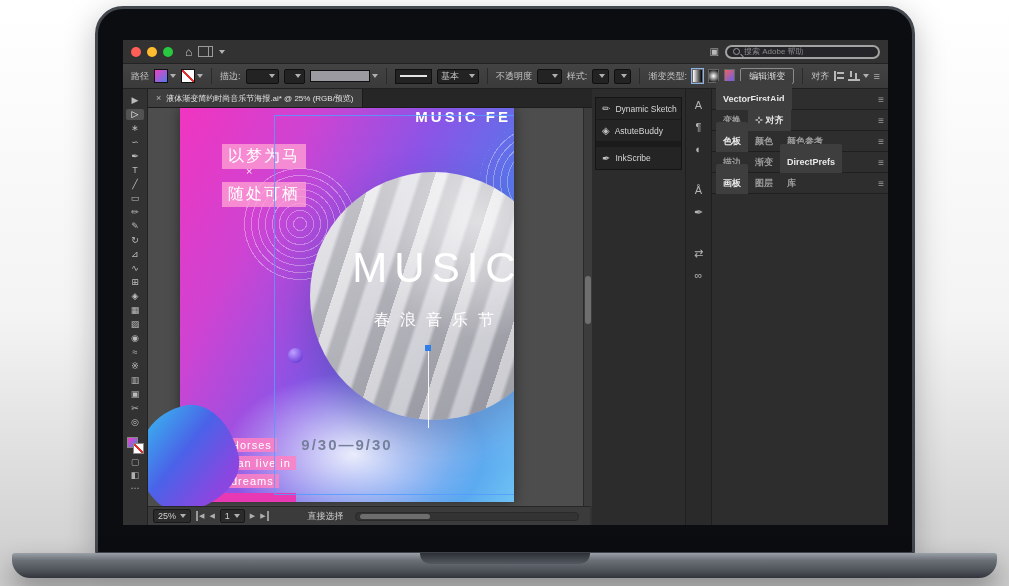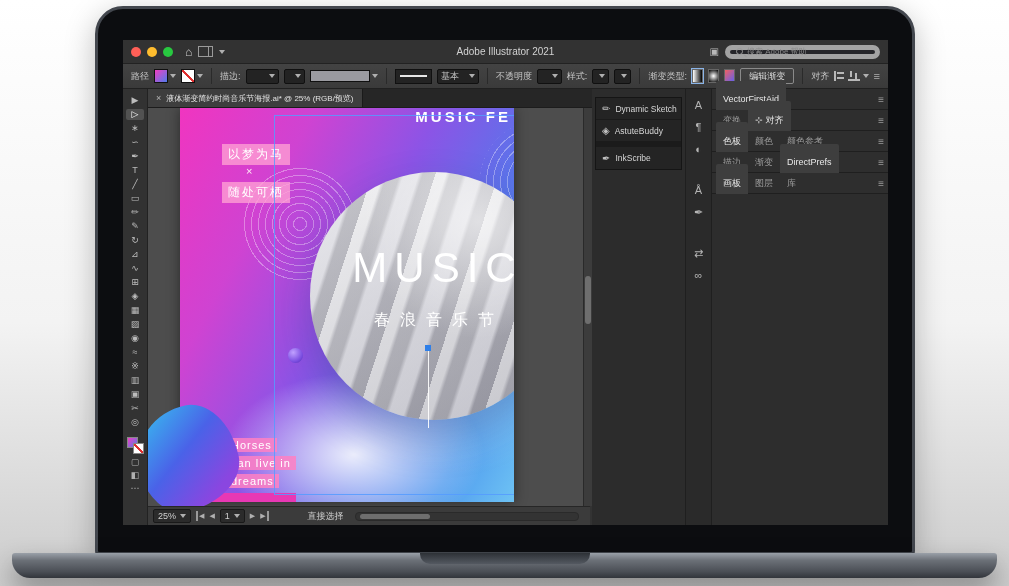--- a/index.html
+++ b/index.html
@@ -34,21 +34,21 @@
   .home { font-size:12px; color:#c8c8c8; margin-left:6px; }
   .layout-ic { width:15px; height:11px; border:1px solid #9a9a9a; position:relative; display:inline-block; }
   .layout-ic::after { content:""; position:absolute; right:3px; top:0; bottom:0; width:1px; background:#9a9a9a; }
   .caret { width:0; height:0; border-left:3px solid transparent; border-right:3px solid transparent;
            border-top:4px solid #b0b0b0; display:inline-block; }
   .tb-title { position:absolute; left:0; right:0; text-align:center; font-size:10px;
               color:#d2d2d2; pointer-events:none; }
   .tb-right { margin-left:auto; display:flex; align-items:center; gap:6px; }
   .arrange { font-size:10px; color:#b8b8b8; }
   .search { display:flex; align-items:center; gap:4px; width:155px; height:14px;
-            background:#26262a; border:5px solid #a3a3a3; border-radius:8px; padding:0 6px; }
+            background:#26262a; border:2px solid #a3a3a3; border-radius:8px; padding:0 6px; }
   .mag { width:7px; height:7px; border:1px solid #9a9a9a; border-radius:50%; position:relative; flex:none; }
   .mag::after { content:""; position:absolute; left:6px; top:6px; width:4px; height:1px;
                 background:#9a9a9a; transform:rotate(45deg); }
   .search input { flex:1; background:none; border:none; outline:none; color:#bbb; font-size:8px; min-width:0; }
   .search input::placeholder { color:#8a8a8a; }
 
   
   .controlbar { position:absolute; left:0; top:24px; right:0; height:25px;
                 background:linear-gradient(#434343,#3a3a3a); border-bottom:1px solid #202020;
                 display:flex; align-items:center; padding:0 8px; gap:5px; white-space:nowrap; }
@@ -119,21 +119,21 @@
       repeating-linear-gradient(108deg, rgba(255,255,255,.42) 0 10px, rgba(150,150,158,.35) 14px 26px,
         rgba(232,232,238,.5) 30px 44px, rgba(118,118,130,.3) 48px 60px),
       linear-gradient(150deg,#ececee 0%,#c9c9cf 40%,#b2b2ba 70%,#9b9ba6 100%);
     box-shadow:0 18px 40px rgba(40,40,90,.25); }
   .music-title { position:absolute; left:0; right:0; top:72px; text-align:center; font-size:42px;
                  color:#fff; letter-spacing:7px; text-indent:7px; }
   .music-sub { position:absolute; left:0; right:0; top:138px; text-align:center; font-size:16px;
                color:#fff; letter-spacing:10px; text-indent:10px; }
   .mfe { position:absolute; right:3px; top:0; font-size:15px; font-weight:bold; color:#fff;
          letter-spacing:3px; z-index:3; }
-  .slog { position:absolute; z-index:3; font-size:12px; color:#fff;
+  .slog { position:absolute; z-index:3; font-size:16px; color:#fff;
           background:rgba(255,160,212,.78); padding:2px 6px; letter-spacing:2px; }
   .slog1 { left:42px; top:36px; } .slog2 { left:42px; top:74px; }
   .slogx { position:absolute; left:66px; top:57px; z-index:3; color:#ffecf7; font-size:11px; }
   .sel-rect { position:absolute; left:94px; top:7px; width:306px; height:380px;
               border:1px solid rgba(85,155,255,.85); z-index:5; }
   .sel-line { position:absolute; left:248px; top:240px; width:1px; height:80px;
               background:rgba(255,255,255,.9); z-index:5; }
   .anchor { position:absolute; left:245px; top:237px; width:6px; height:6px; background:#2f7fe8; z-index:6; }
   .dates { position:absolute; left:0; right:0; top:328px; text-align:center; font-size:15px;
            font-weight:bold; color:#76809c; letter-spacing:2px; z-index:3; }
@@ -187,41 +187,40 @@
                padding-top:10px; gap:9px; }
   .is-ic { font-size:11px; color:#b5b5b5; line-height:13px; }
   .is-gap { height:10px; flex:none; }
 
   
   .rightdock { position:absolute; left:589px; right:0; top:0; bottom:0; background:#2d2d2d;
                display:flex; flex-direction:column; }
   .dockrow { height:21px; flex:none; display:flex; align-items:center; padding:0 4px;
              background:#2e2e2e; border-bottom:1px solid #1f1f1f; }
   .dtab { padding:13px 7px; font-size:9px; color:#9d9d9d; white-space:nowrap; display:flex;
-          align-items:center; gap:3px; }
+          align-items:center; gap:3px;font-weight:bold; }
   .dtab.active { background:#3e3e3e; color:#e8e8e8; border-radius:2px; }
   .dmenu { margin-left:auto; color:#9a9a9a; font-size:10px; }
   .dockrest { flex:1; background:#2d2d2d; }
 </style>
 </head>
 <body>
 
 <div class="stage">
   <div class="screen">
 
     <div class="app">
 
       <div class="titlebar">
         <span class="tl red"></span>
         <span class="tl yel"></span>
         <span class="tl grn"></span>
         <span class="home">⌂</span>
         <span class="layout-ic"></span>
         <i class="caret"></i>
-        <div class="tb-title">Adobe Illustrator 2021</div>
         <div class="tb-right">
           <span class="arrange">▣</span>
           <div class="search">
             <span class="mag"></span>
             <input placeholder="搜索 Adobe 帮助" style="">
           </div>
         </div>
       </div>
 
       <div class="controlbar">
@@ -332,20 +331,21 @@
               <span class="slog slog1">以梦为马</span>
               <span class="slogx">×</span>
               <span class="slog slog2">随处可栖</span>
               <div class="big-circle">
                 <div class="music-title">MUSIC</div>
                 <div class="music-sub">春浪音乐节</div>
               </div>
               <div class="sel-rect"></div>
               <div class="sel-line"></div>
               <div class="anchor"></div>
+              <div class="dates">9/30—9/30</div>
               <span class="cap cap1">Horses</span>
               <span class="cap cap2">can live in</span>
               <span class="cap cap3">dreams</span>
               <div class="sphere sp1"></div>
               <div class="sphere sp2"></div>
               <div class="sphere sp3"></div>
               <div class="psq"></div>
               <div class="pstrip"></div>
             </div>
             <div class="blob"></div>

